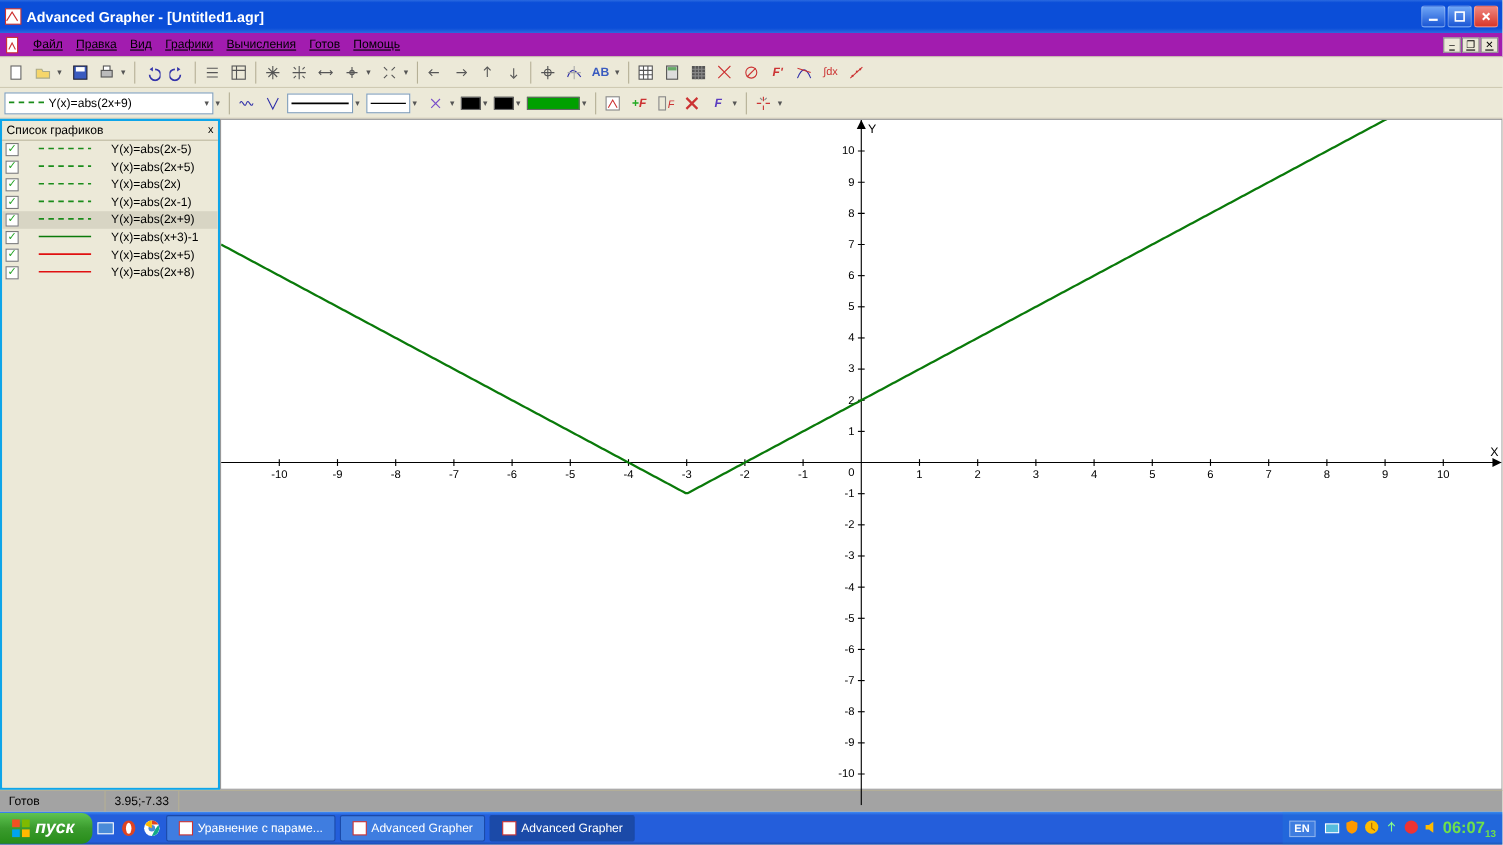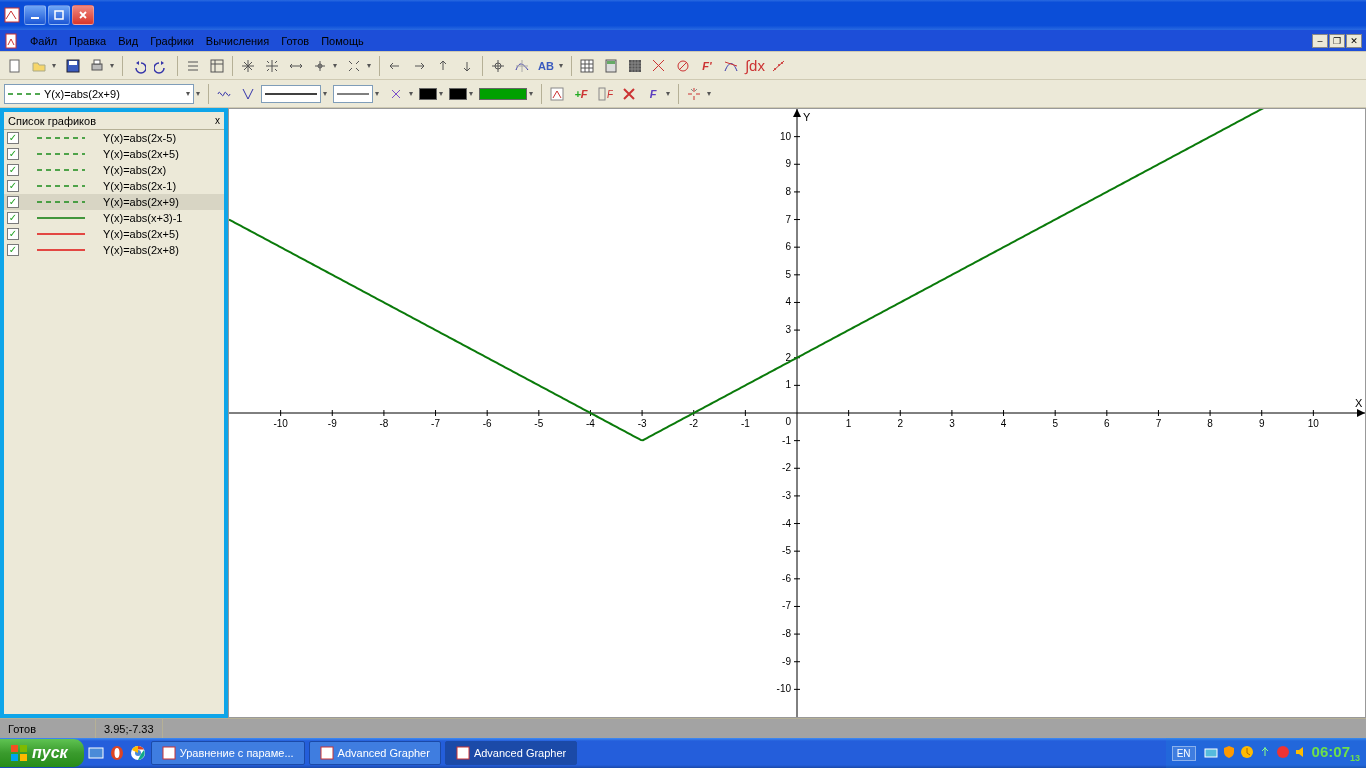--- a/index.html
+++ b/index.html
@@ -9,42 +9,42 @@
 .titlebar { height: 30px; background: linear-gradient(to bottom, #2a6ae0 0%, #0b4ed8 8%, #0b4ed8 85%, #2a6ae0 100%); color: #fff; display: flex; align-items: center; padding: 0 4px; font-size: 13px; }
 .titlebar .appicon { width: 16px; height: 16px; margin-right: 4px; display:inline-flex; align-items:center; justify-content:center; }
 .titlebar .title { font-weight: bold; flex: 1; }
 .sysbtns { display: flex; gap: 2px; }
 .sysbtn { width: 22px; height: 20px; border-radius: 3px; border: 1px solid #fff4; display:flex; align-items:center; justify-content:center; color:#fff; font-weight:bold; font-size:12px; }
 .sysbtn.min { background: linear-gradient(#6fa6f6,#1b56d4); }
 .sysbtn.max { background: linear-gradient(#6fa6f6,#1b56d4); }
 .sysbtn.close { background: linear-gradient(#f08880,#d8362a); }
 
 
-.menubar { height: 22px; background: #1d4ed8; display: flex; align-items: center; font-size: 11px; padding: 0 4px; border-bottom: 1px solid #cfcab3; }
+.menubar { height: 22px; background: #a21caf; display: flex; align-items: center; font-size: 11px; padding: 0 4px; border-bottom: 1px solid #cfcab3; text-decoration: underline; }
 .menubar .docicon { width:16px; height:16px; margin-right:4px; }
 .menubar .menuitem { padding: 2px 6px; cursor: default; }
 .menubar .mdibtns { margin-left:auto; display:flex; gap:1px; }
 .menubar .mdibtn { width:16px; height:14px; border:1px solid #888; background:#ece9d8; display:flex; align-items:center; justify-content:center; font-size:9px; }
 
 
 .toolbar { height: 28px; background: #ece9d8; display: flex; align-items: center; padding: 0 4px; border-bottom: 1px solid #cfcab3; gap: 2px; font-size:11px; }
 .tb-btn { width: 22px; height: 22px; display:inline-flex; align-items:center; justify-content:center; border:1px solid transparent; }
 .tb-sep { width:1px; height:20px; background:#b5b096; margin:0 2px; }
 .tb-swatch { width:18px; height:12px; border:1px solid #666; display:inline-block; }
 .tb-drop { width:8px; font-size:8px; color:#555; }
 
 
 .plot-selector { width: 190px; height: 20px; border:1px solid #7f9db9; background:#fff; display:flex; align-items:center; padding:0 3px; font-size:11px; }
 .plot-selector .dash-preview { width:36px; display:inline-block; }
 .plot-selector .caret { margin-left:auto; font-size:8px; color:#555; }
 .line-style-box { width:60px; height:18px; border:1px solid #7f9db9; background:#fff; display:flex; align-items:center; justify-content:center; }
 
 
 .workspace { display:flex; height: calc(768px - 30px - 22px - 28px - 28px - 20px - 30px); }
-.side-panel { width: 228px; border:4px solid #0ea5e9; display:flex; flex-direction:column; background:#ece9d8;justify-content:space-between; }
+.side-panel { width: 200px; border:2px solid #0ea5e9; display:flex; flex-direction:column; background:#ece9d8;justify-content:space-between; }
 .side-header { height:18px; background:#ece9d8; border-bottom:1px solid #b5b096; font-size:11px; display:flex; align-items:center; padding:0 4px; }
 .side-header .x { margin-left:auto; font-size:10px; }
 .side-list { flex:1; background:#ece9d8; overflow:auto; }
 .side-item { height:16px; display:flex; align-items:center; font-size:11px; padding:0 3px; gap:18px; }
 .side-item.selected { background:#d8d5c4; }
 .side-item .chk { width:12px; height:12px; border:1px solid #7a7a7a; background:#fff; display:inline-flex; align-items:center; justify-content:center; font-size:10px; line-height:10px; color:#21a121; }
 .side-item .chk::after { content:"✓"; }
 .side-item .stylebox { width:48px; display:inline-block; }
 
 .plot-area { flex:1; background:#fff; border:1px solid #999; position:relative; }
@@ -55,34 +55,35 @@
 .status-cell { padding:0 8px; border-right:1px solid #b5b096; height:100%; display:flex; align-items:center; }
 
 
 .taskbar { height:30px; background: linear-gradient(to bottom, #3f8cf3 0%, #245edb 10%, #245edb 90%, #1a48a9 100%); display:flex; align-items:center; color:#fff; font-size:11px; }
 .startbtn { height:28px; padding:0 16px 0 10px; background: linear-gradient(to bottom, #5fc352 0%, #3a9b2d 50%, #278c19 100%); border-radius:0 10px 10px 0; font-weight:bold; font-style:italic; font-size:16px; display:flex; align-items:center; gap:4px; }
 .taskbtn { height:24px; padding:4px 10px; margin-left:4px; background:#3f7de0; border:1px solid #1b4aa8; border-radius:2px; display:flex; align-items:center; gap:4px; max-width:160px; overflow:hidden; white-space:nowrap; }
 .taskbtn.active { background:#1b4aa8; }
 .qlbtn { width:18px; height:18px; margin-left:3px; display:inline-flex; align-items:center; justify-content:center; }
 .tray { margin-left:auto; display:flex; align-items:center; gap:4px; padding:0 6px; height:30px; background:#1e8cde33; }
 .tray .clock { color:#6fe04a; font-weight:bold; font-size:15px; }
-.tray .lang { background:#3f7de0; padding:1px 4px; border:1px solid #fff6; font-size:10px; margin-right:4px; }
+.tray .lang { background:#3f7de0; padding:1px 4px; border:1px solid #fff6; font-size:10px; margin-right:4px;font-weight:bold; }
 
 svg text { font-family: Tahoma, sans-serif; }
 </style>
 </head>
 <body>
 
 <div class="titlebar">
   <span class="appicon">
     <svg width="16" height="16">
         <rect x="1" y="1" width="14" height="14" fill="#fff" stroke="#c33"></rect>
         <path d="M2 12 L7 4 L12 12" stroke="#c33" fill="none"></path>
       </svg>
   </span>
+  <span class="title">Advanced Grapher - [Untitled1.agr]</span>
   <div class="sysbtns">
     <div class="sysbtn min">
         <svg width="10" height="10">
           <rect x="1" y="7" width="8" height="2" fill="#fff"></rect>
         </svg>
       </div>
     <div class="sysbtn max">
         <svg width="10" height="10">
           <rect x="1" y="1" width="8" height="8" fill="none" stroke="#fff" stroke-width="1.5"></rect>
         </svg>
@@ -263,21 +264,21 @@
         <path d="M4 12L12 4" stroke="#c33"></path>
       </svg>
     </div>
   <div class="tb-btn" style="color:#c33;font-style:italic;font-weight:bold;">F'</div>
   <div class="tb-btn">
       <svg width="16" height="16">
         <path d="M2 13c4-10 8-10 12 0" stroke="#33a" fill="none"></path>
         <path d="M2 4l12 4" stroke="#c33"></path>
       </svg>
     </div>
-  <div class="tb-btn" style="color:#c33;font-size:15px;">∫dx</div>
+  <div class="tb-btn" style="color:#c33;font-size:10px;">∫dx</div>
   <div class="tb-btn">
       <svg width="16" height="16">
         <path d="M2 13L13 3" stroke="#c33"></path>
         <circle cx="4" cy="11" r="1" fill="#c33"></circle>
         <circle cx="8" cy="7" r="1" fill="#c33"></circle>
         <circle cx="11" cy="5" r="1" fill="#c33"></circle>
       </svg>
     </div>
 </div>
 

